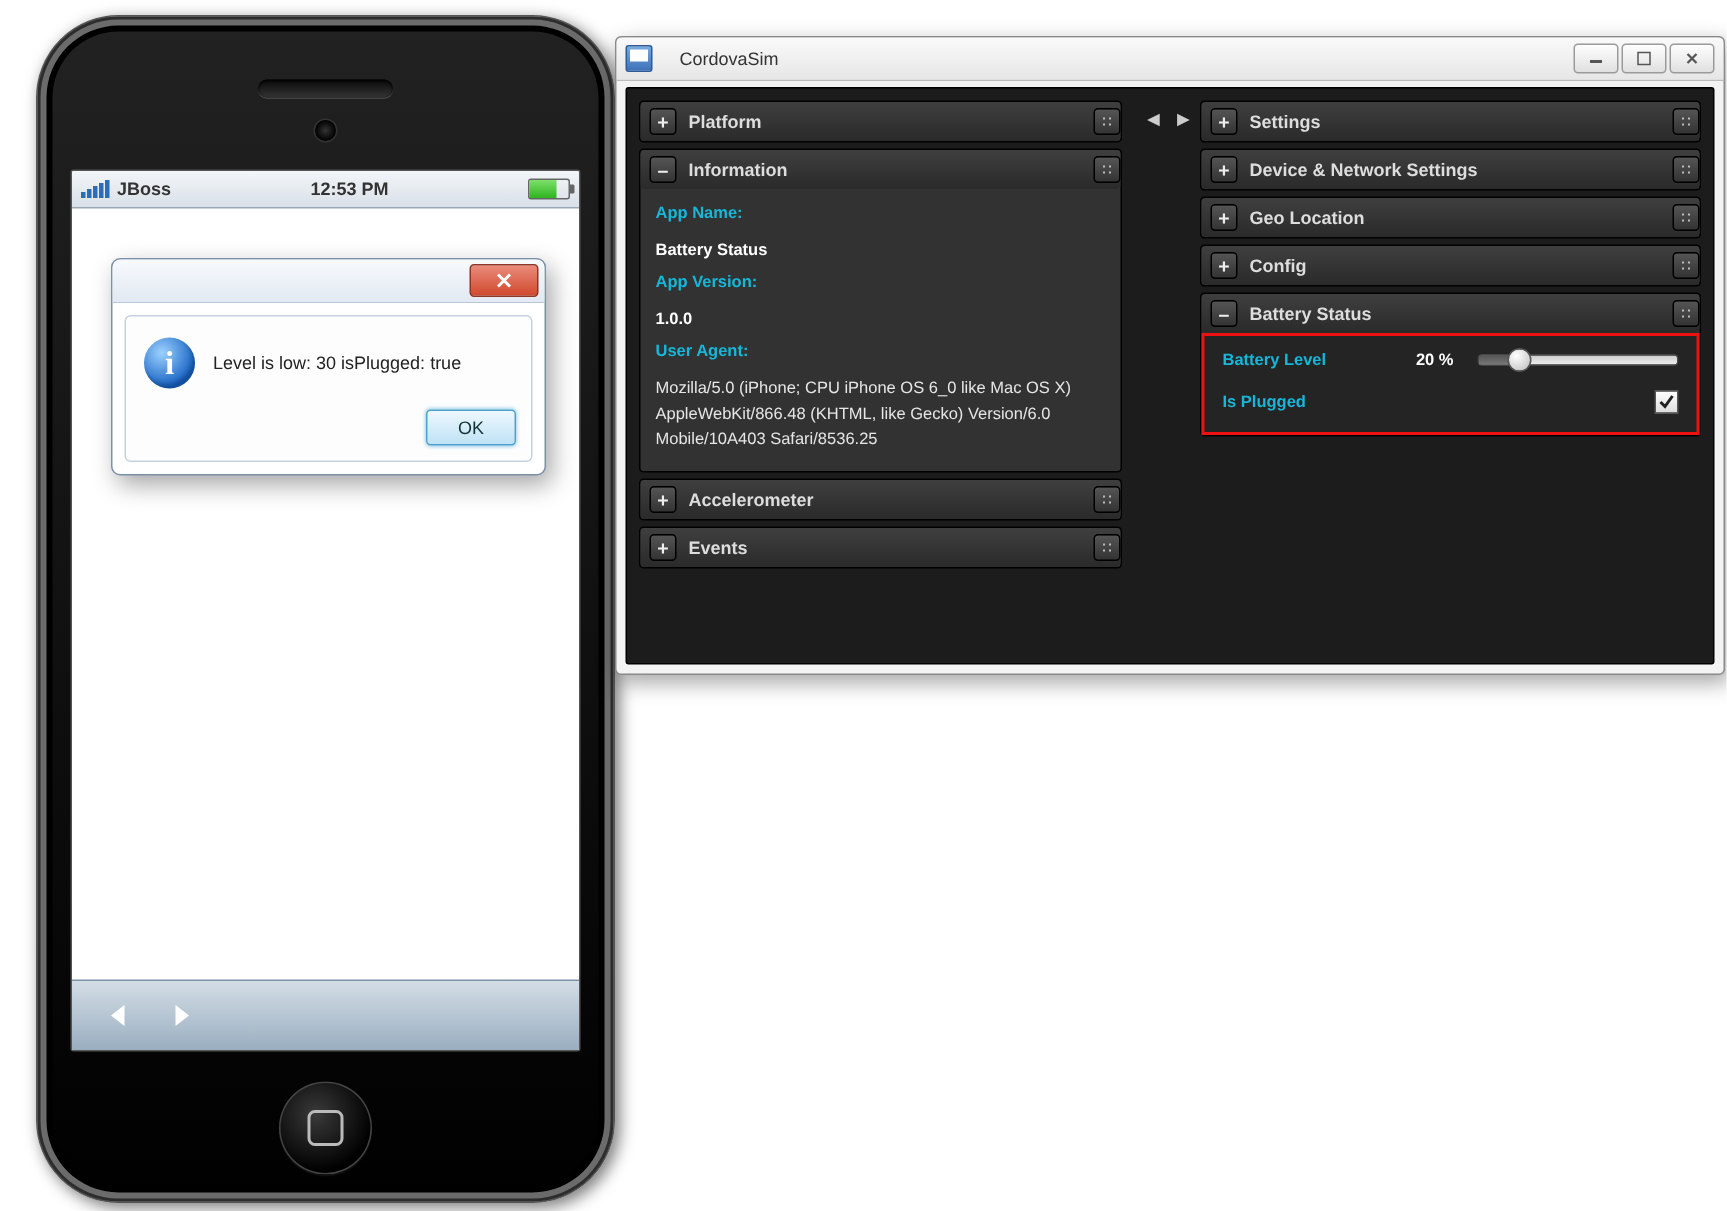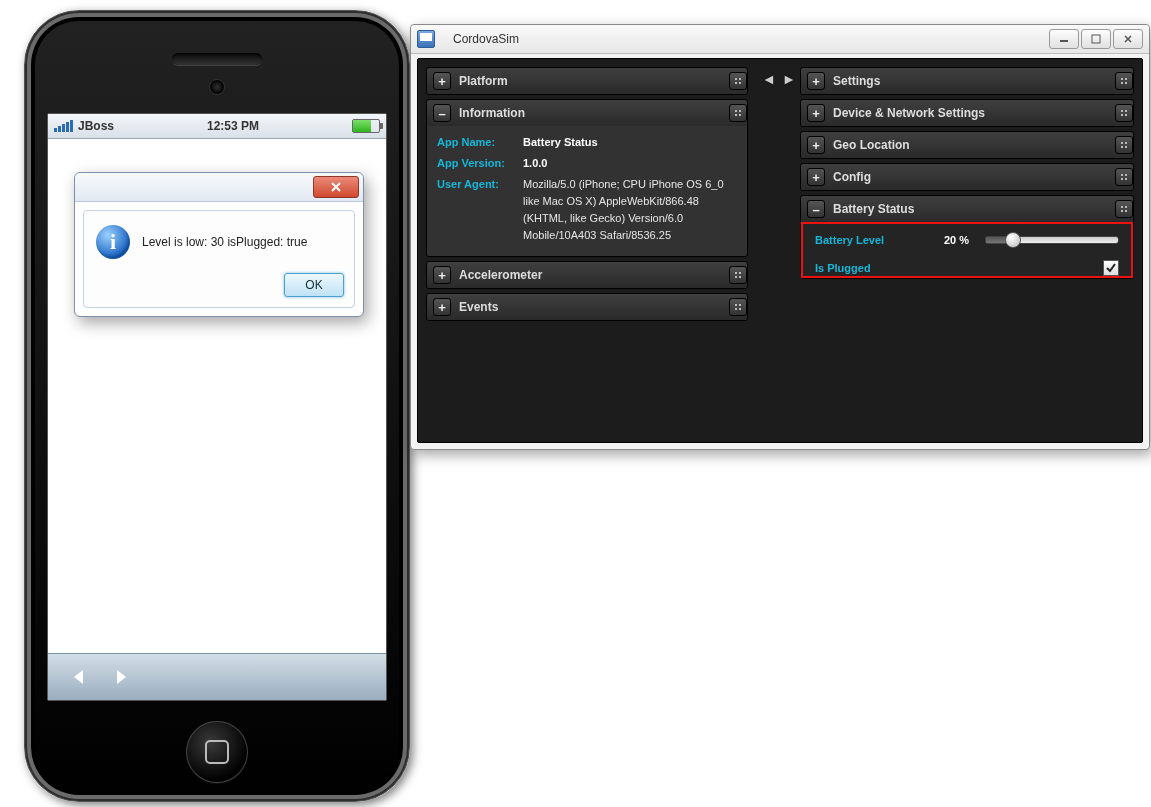--- a/index.html
+++ b/index.html
@@ -79,26 +79,26 @@
   .panel{border:1px solid #000;border-radius:3px;background:#323232;}
   .p-head{height:26px;display:flex;align-items:center;background:linear-gradient(#3f3f3f,#2a2a2a);
           border-radius:3px;color:#ddd;font-size:12px;font-weight:bold;position:relative;padding-left:6px;}
   .p-head .pm{width:16px;height:16px;border:1px solid #000;background:linear-gradient(#555,#333);border-radius:3px;
               color:#eee;font-size:13px;line-height:13px;display:flex;align-items:center;justify-content:center;margin-right:8px;}
   .p-head .grip{margin-left:auto;width:16px;height:16px;border:1px solid #000;background:linear-gradient(#555,#333);
                 border-radius:3px;display:flex;align-items:center;justify-content:center;}
   .p-head .grip::before{content:"";width:8px;height:8px;background:
      radial-gradient(circle,#bbb 1px,transparent 1px) 0 0/4px 4px;}
   .p-body{padding:8px 10px;color:#ddd;font-size:11px;}
-  .kv{display:flex;gap:8px;margin-bottom:4px;line-height:17px;}
+  .kv{display:flex;gap:8px;margin-bottom:4px;line-height:17px;flex-direction:column;}
   .kv .k{color:#16b7d9;font-weight:bold;width:78px;flex-shrink:0;}
   .kv .v{color:#fff;font-weight:bold;}
   .ua .v{font-weight:normal;color:#e6e6e6;}
 
-  .highlight{border:2px solid #e11;background:#242424;padding:10px 12px 0;}
+  .highlight{border:2px solid #e11;background:#242424;padding:10px 12px 12px;}
   .row{display:flex;align-items:center;color:#16b7d9;font-weight:bold;font-size:11px;margin-bottom:14px;}
   .row:last-child{margin-bottom:0;text-align:center;}
   .val{color:#fff;margin-left:auto;margin-right:14px;font-weight:bold;}
   .slider{width:132px;height:6px;background:linear-gradient(#ccc,#eee);border:1px solid #444;border-radius:3px;position:relative;margin-left:2px;}
   .slider .fill{position:absolute;left:0;top:0;bottom:0;width:20%;background:linear-gradient(#555,#777);}
   .thumb{position:absolute;top:-5px;left:calc(20% - 7px);width:14px;height:14px;background:radial-gradient(circle at 35% 30%,#fff,#bbb);
          border:1px solid #555;border-radius:50%;}
   .chk{width:14px;height:14px;border:1px solid #555;background:linear-gradient(#fff,#ddd);display:flex;align-items:center;justify-content:center;}
   .chk svg{display:block}
 </style>

